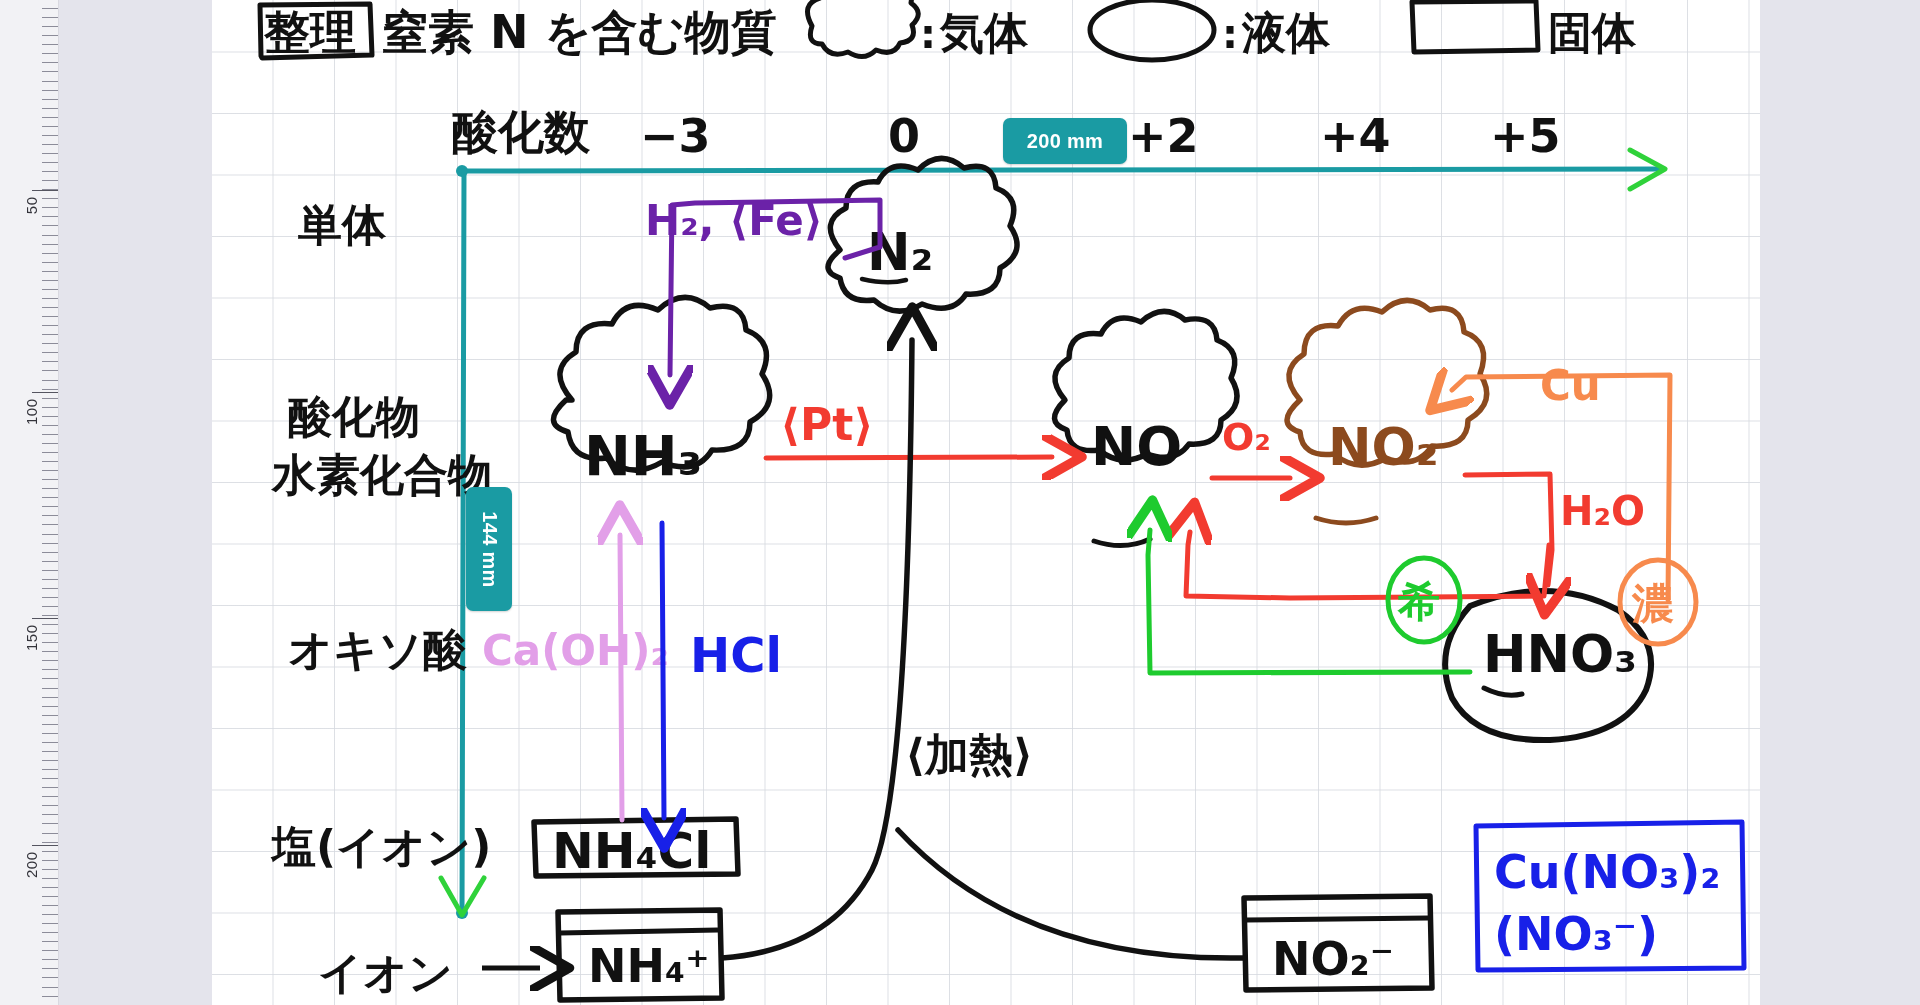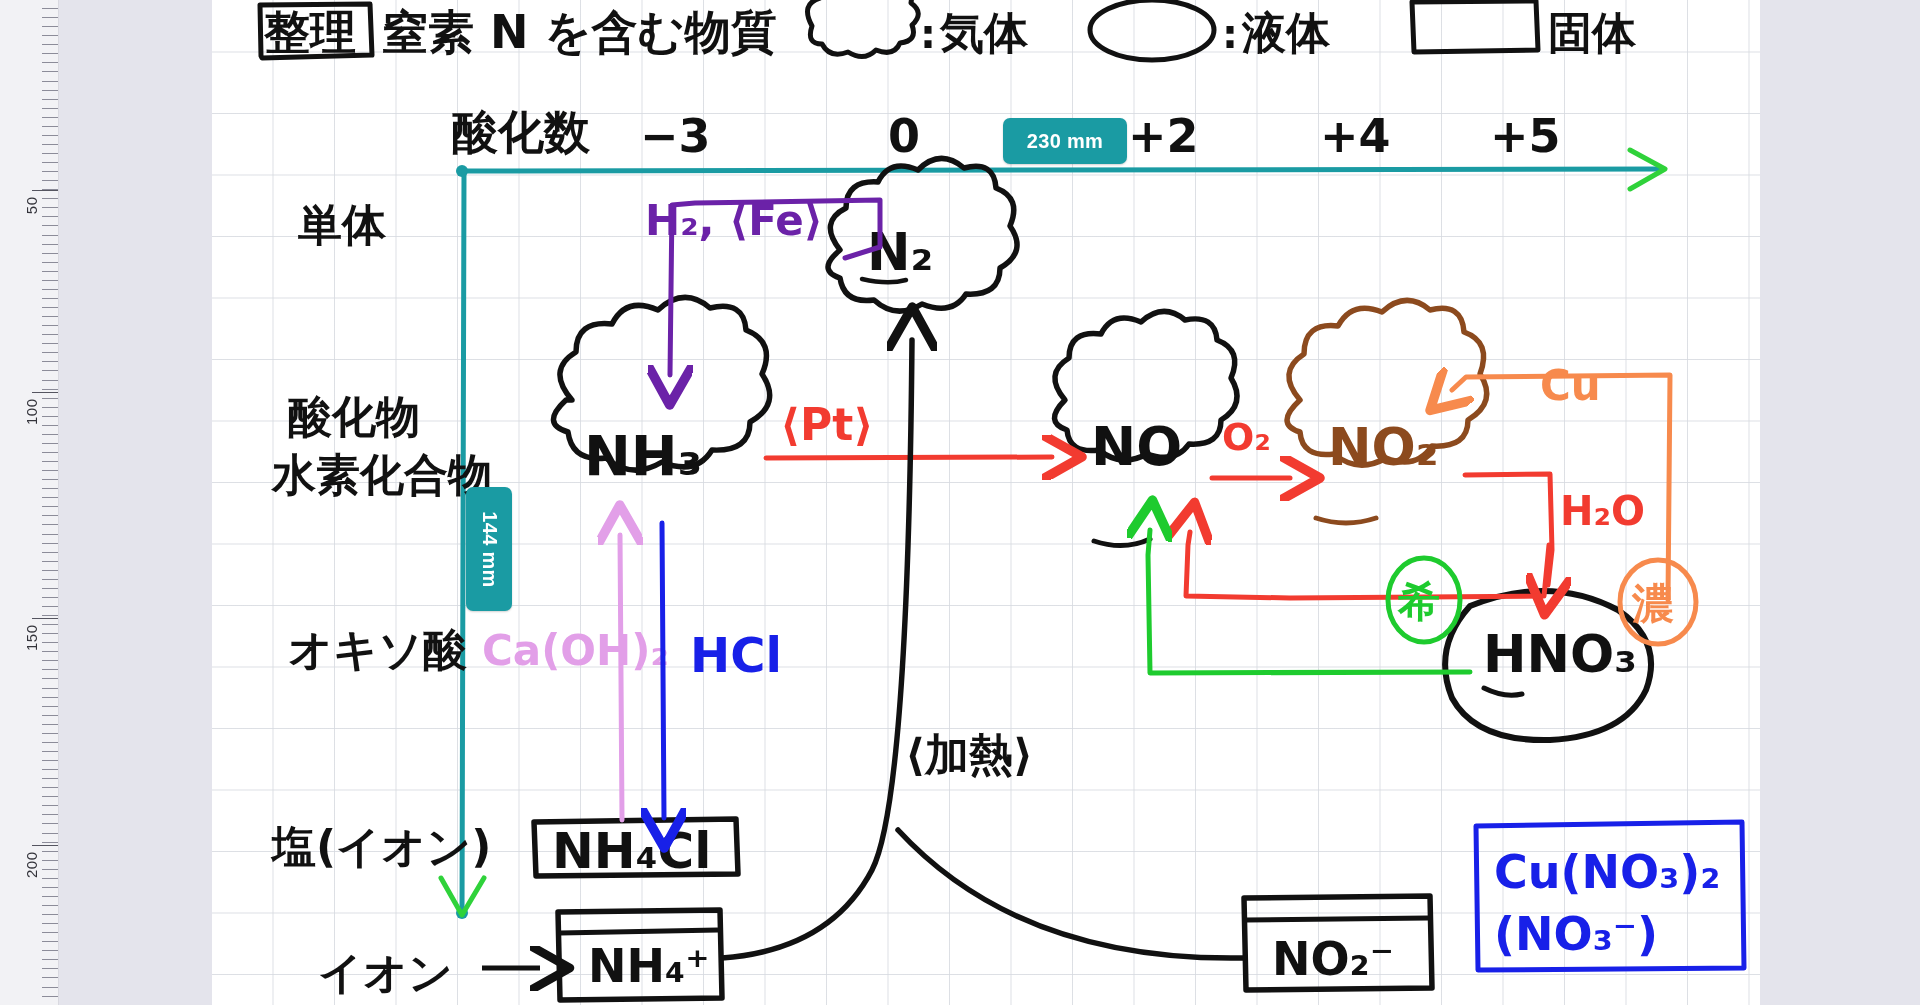--- a/index.html
+++ b/index.html
@@ -371,17 +371,17 @@
 
   <g>
     <path d="M1476,826 L1478,970 L1744,968 L1742,822 Z" fill="none" stroke="#1820e8" stroke-width="5" stroke-linejoin="round"></path>
   </g>
   <text class="hand" x="1494" y="888" font-size="46" font-weight="bold" fill="#1820e8">Cu(NO₃)₂</text>
   <text class="hand" x="1494" y="950" font-size="46" font-weight="bold" fill="#1820e8">(NO₃⁻)</text>
 </svg>
 </div>
 
 <div class="mbadge" id="badge-230">
-  <span>230 mm</span>
+  <span>200 mm</span>
 </div>
 <div class="mbadge" id="badge-144">
   <span class="vtxt">144 mm</span>
 </div>
 
 </body></html>

